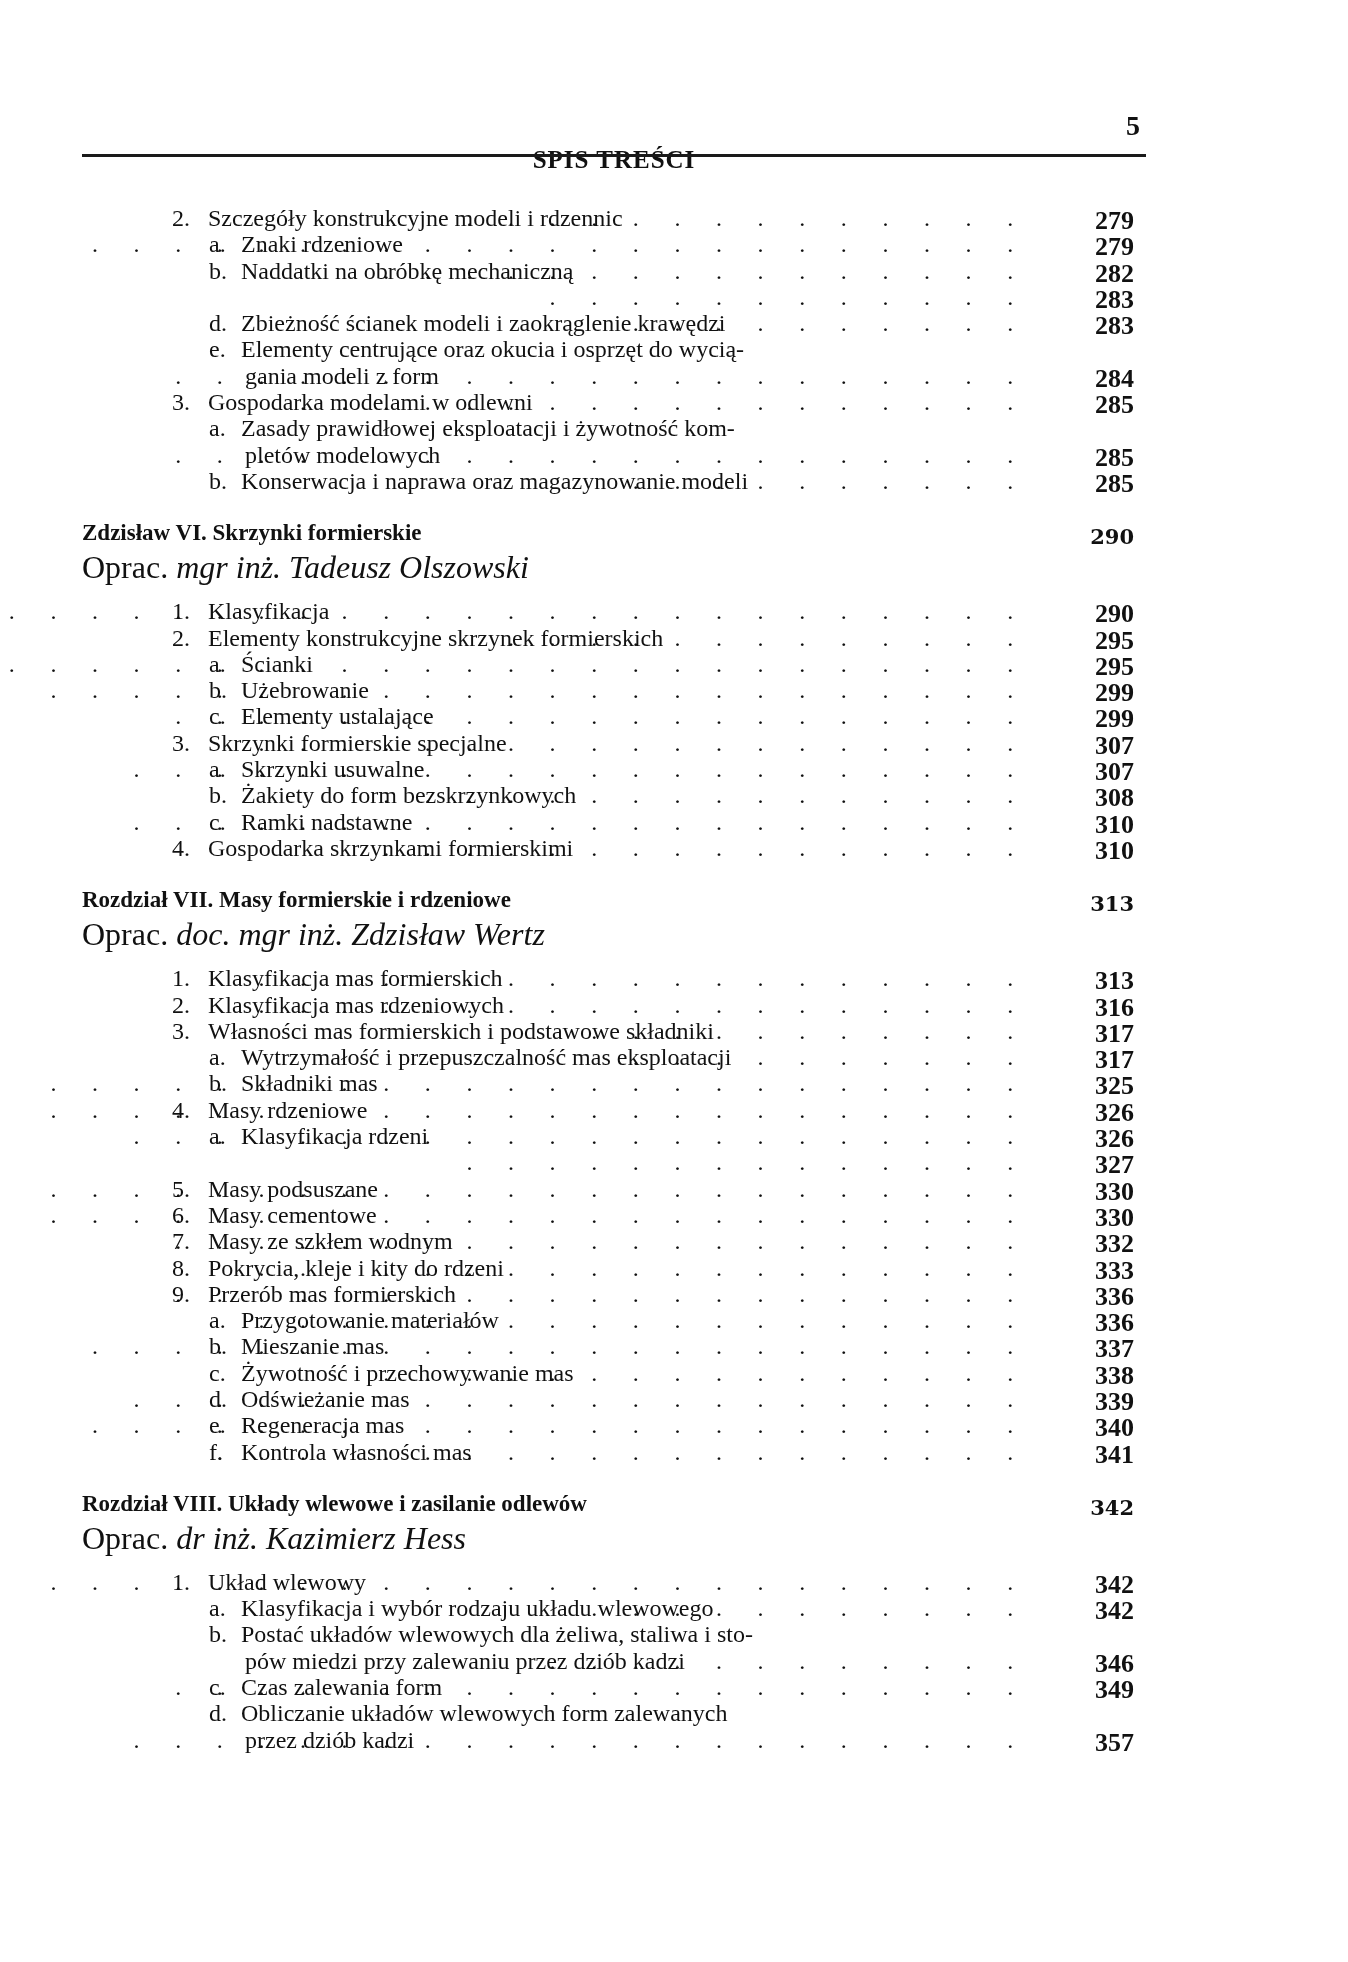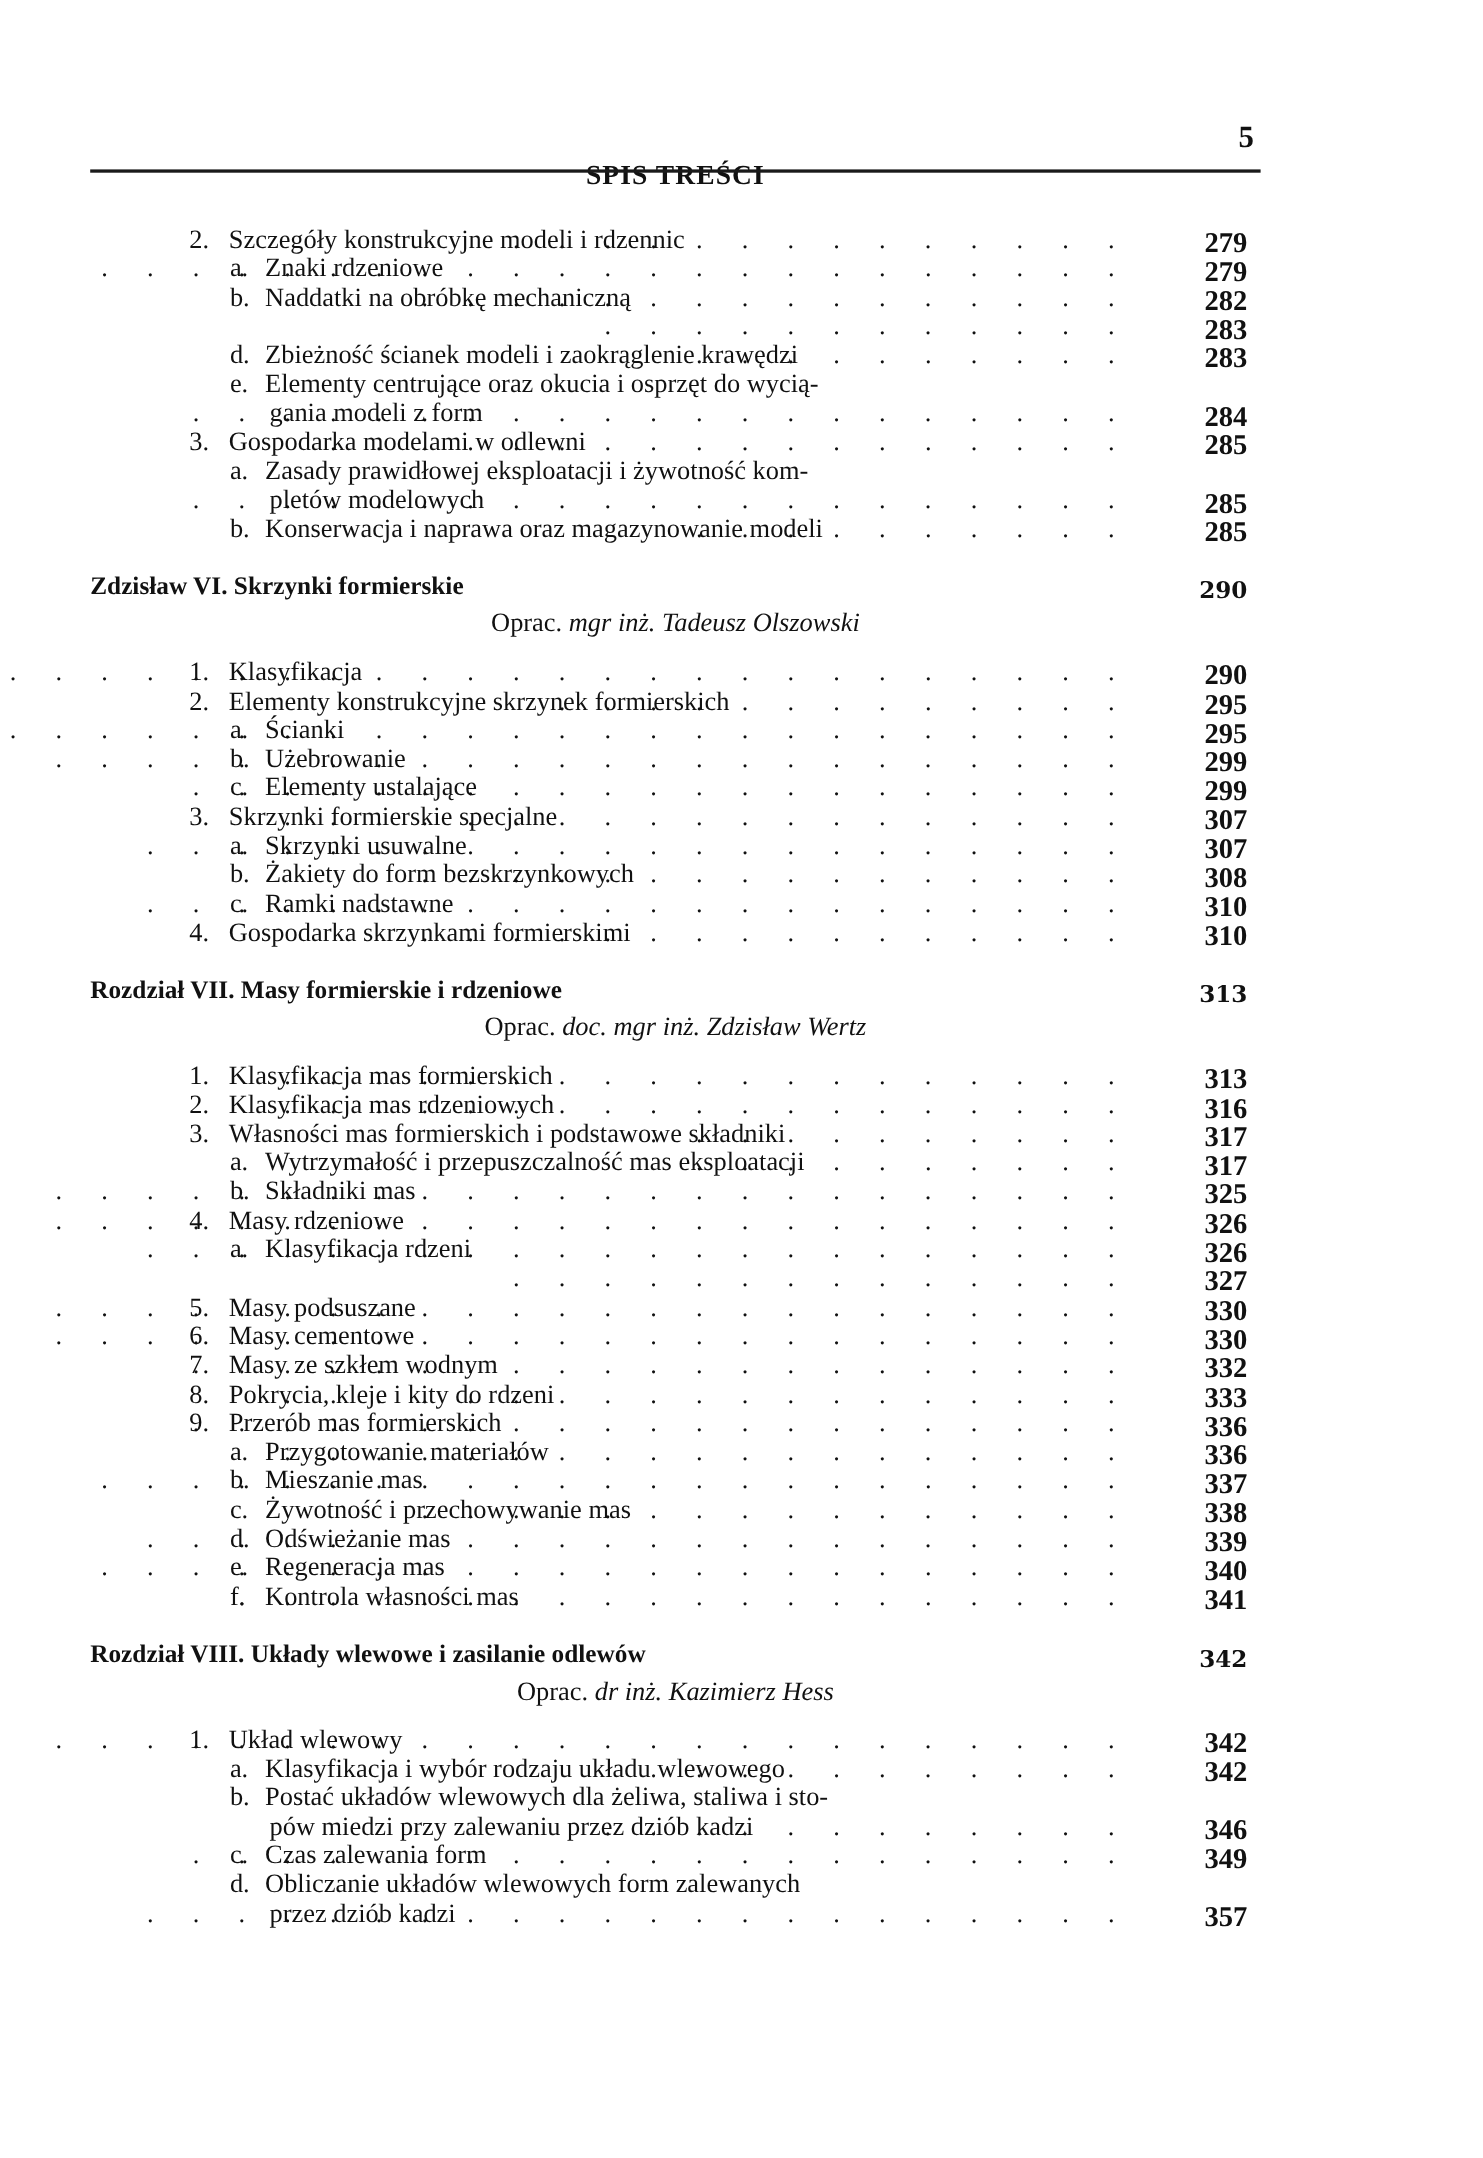--- a/index.html
+++ b/index.html
@@ -35,21 +35,21 @@
     position: absolute; right: 12px; top: 3px; font-family: Liberation Serif, serif;
     font-weight: bold; font-size: 26px;
   }
   .l1 { left: 90px; }
   .l2 { left: 127px; }
   .cont { left: 131px; }
   .num { display: inline-block; width: 36px; }
   .let { display: inline-block; width: 32px; }
   .chapter { position: relative; height: 34px; line-height: 34px; font-size: 23px; font-weight: bold; margin-top: 22px; }
   .chapter .pg { position: absolute; right: 12px; top: 4px; font-family: "DejaVu Serif", serif; font-size: 21px; }
-  .author { position: relative; height: 34px; line-height: 34px; font-size: 24px; margin-bottom: 14px; text-align: center; }
+  .author { position: relative; height: 34px; line-height: 34px; font-size: 32px; margin-bottom: 14px; }
   .author i { font-style: italic; }
   .chapter-label { font-family: "Liberation Serif", serif; }
 </style>
 </head>
 <body>
 
 <div class="page">
   <div class="header">
     <div class="header-title">SPIS TREŚCI</div>
     <div class="header-page">5</div>

